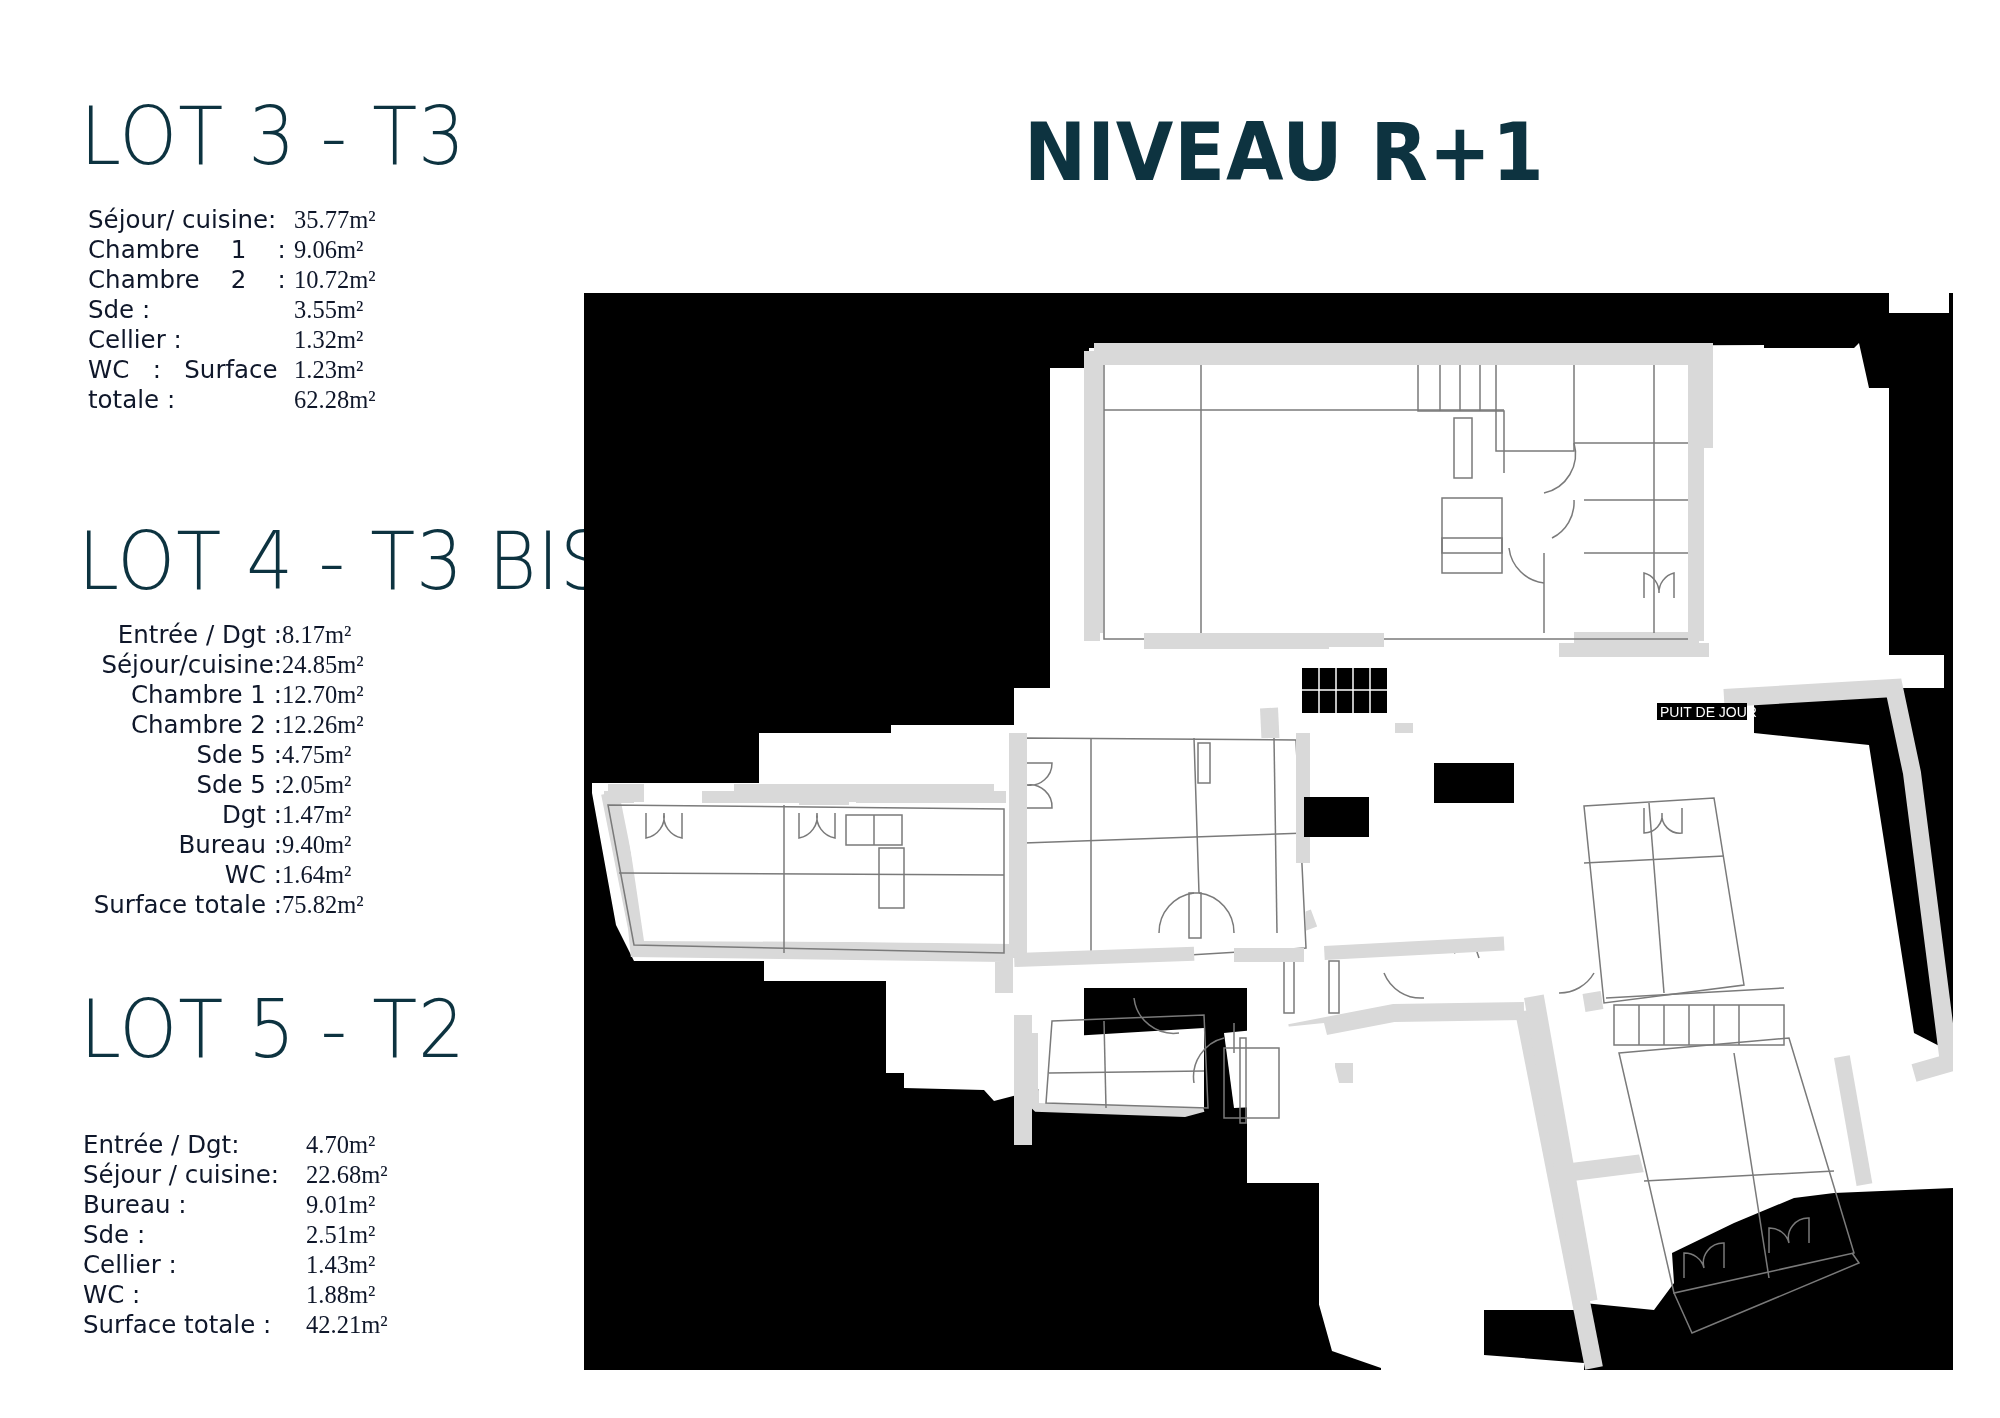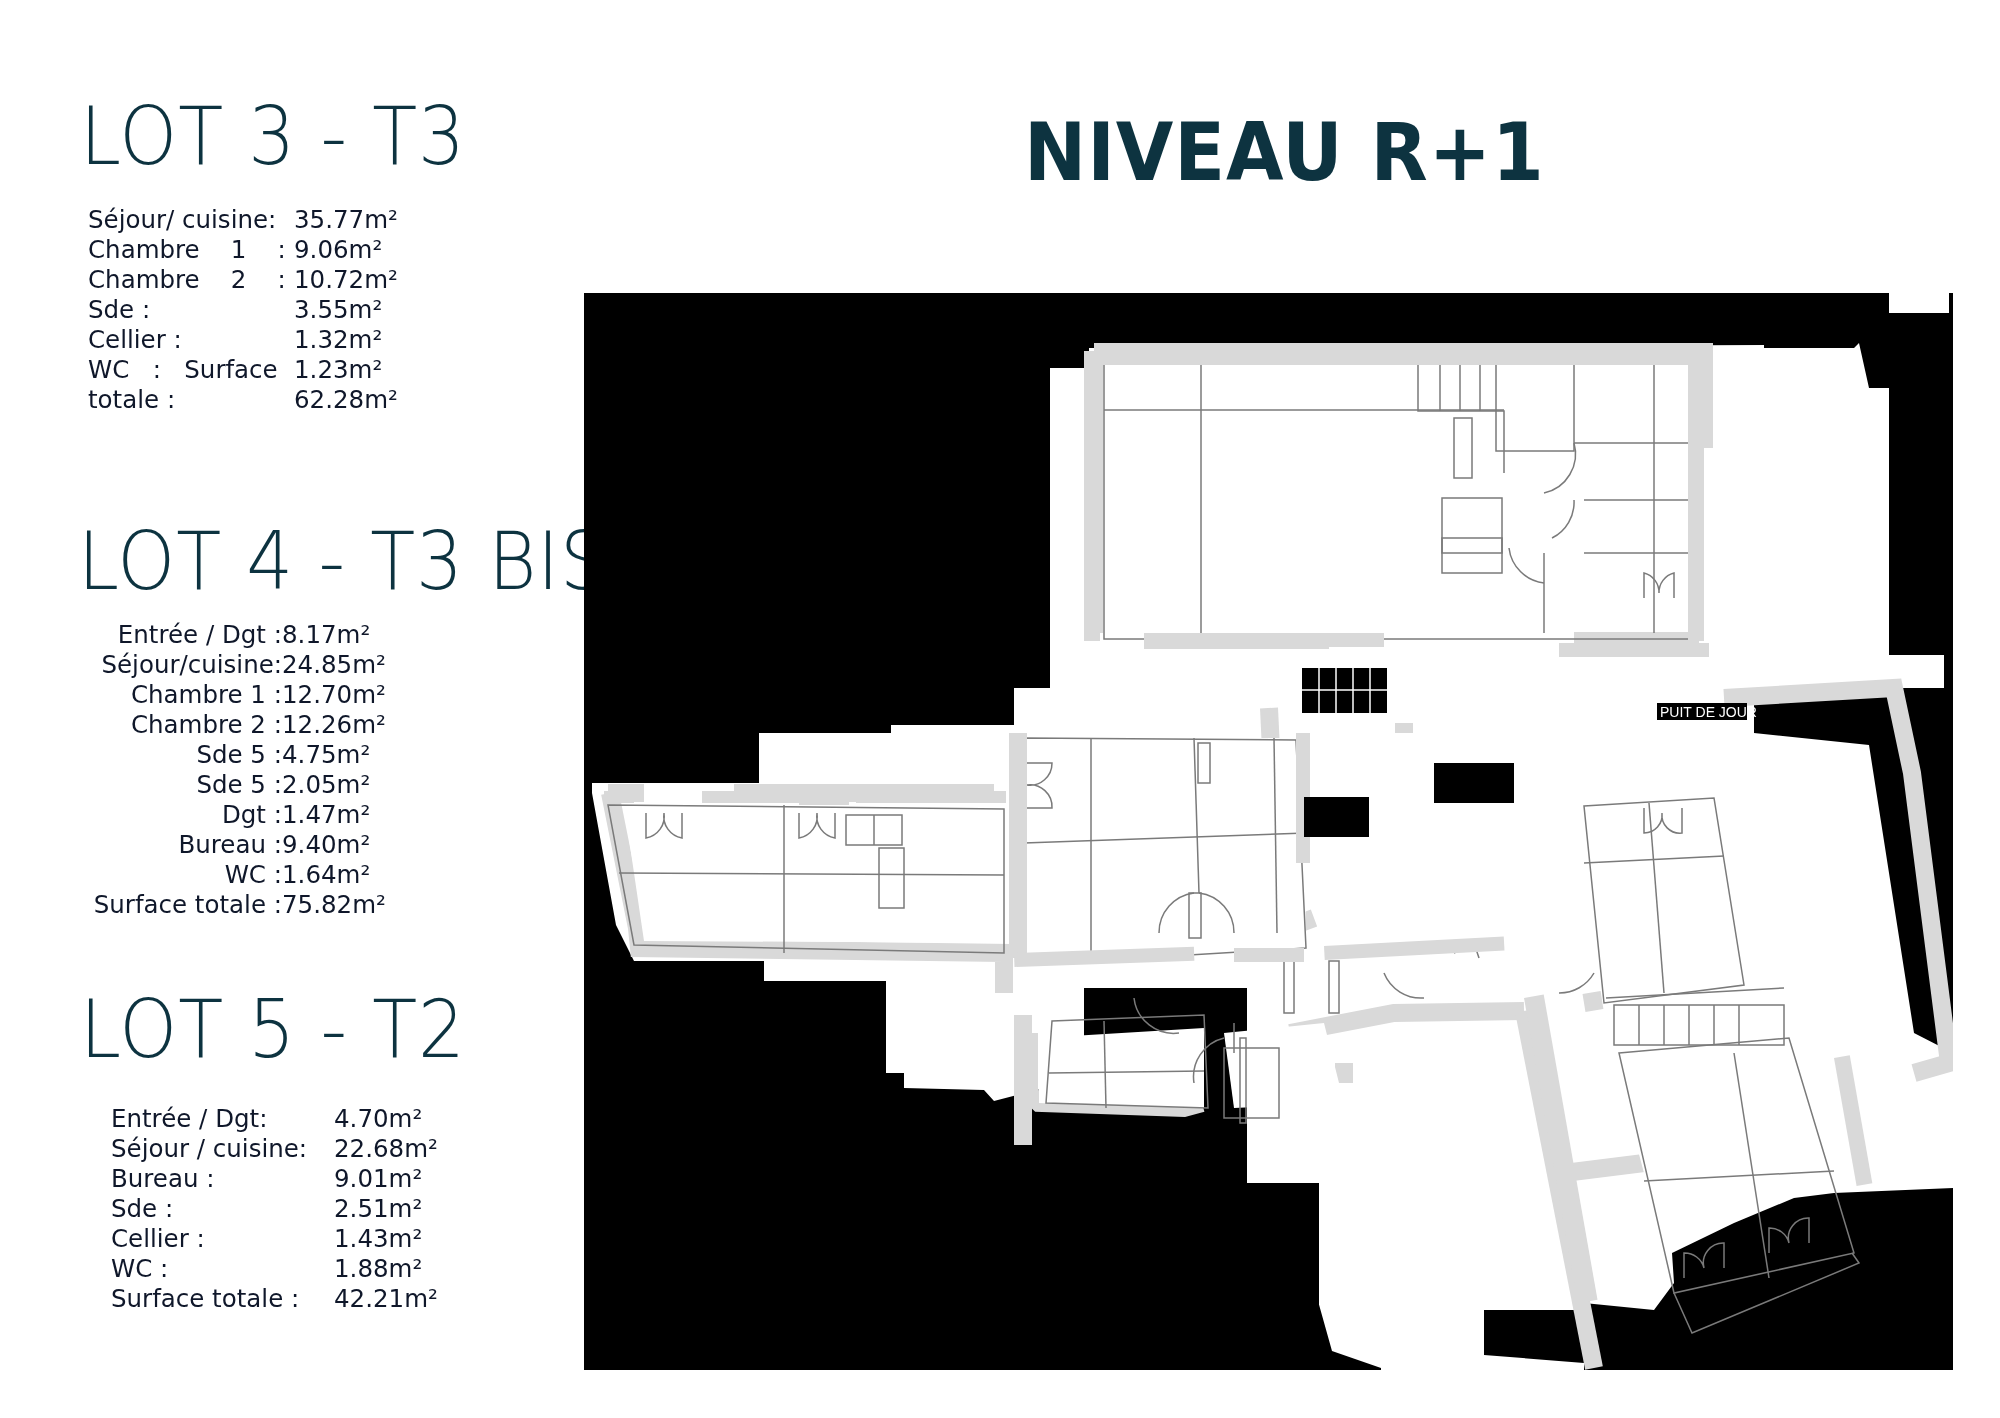--- a/index.html
+++ b/index.html
@@ -16,21 +16,21 @@
       color: #0d3340; white-space: nowrap;
       transform: scaleX(0.92); transform-origin: left top;
     }
     .lot-table {
       position: absolute; font-size: 24.5px; line-height: 30px;
       font-family: "DejaVu Sans", "Liberation Sans", sans-serif;
       color: #0f172a;
     }
     .lot-row { display: flex; height: 30px; white-space: nowrap; }
     .lot-row .lbl { display: inline-block; }
-    .lot-row .val { display: inline-block; }
+    .lot-row .val { display: inline-block; font-family: Liberation Serif, serif; }
     .page-title {
       position: absolute; left: 1024px; top: 113px; margin: 0;
       font-family: "DejaVu Sans", "Liberation Sans", sans-serif;
       font-weight: bold; font-size: 80px; line-height: 1;
       color: #0d3340; letter-spacing: 1px; white-space: nowrap;
       transform: scaleX(0.93); transform-origin: left top;
     }
     .plan {
       position: absolute; left: 584px; top: 293px; width: 1521px; height: 1077px;
     }
@@ -114,21 +114,21 @@
       <span class="lbl" style="width:206px">WC :</span>
       <span class="val">1.64m²</span>
     </div>
   <div class="lot-row">
       <span class="lbl" style="width:206px">Surface totale :</span>
       <span class="val">75.82m²</span>
     </div>
 </div>
 
 <h2 class="lot-title" style="left:80px; top:990px;">LOT 5 - T2</h2>
-<div class="lot-table" style="left:83px; top:1104px;margin-left:28px;">
+<div class="lot-table" style="left:83px; top:1130px;">
   <div class="lot-row">
       <span class="lbl" style="width:223px">Entrée / Dgt:</span>
       <span class="val">4.70m²</span>
     </div>
   <div class="lot-row">
       <span class="lbl" style="width:223px">Séjour / cuisine:</span>
       <span class="val">22.68m²</span>
     </div>
   <div class="lot-row">
       <span class="lbl" style="width:223px">Bureau :</span>

